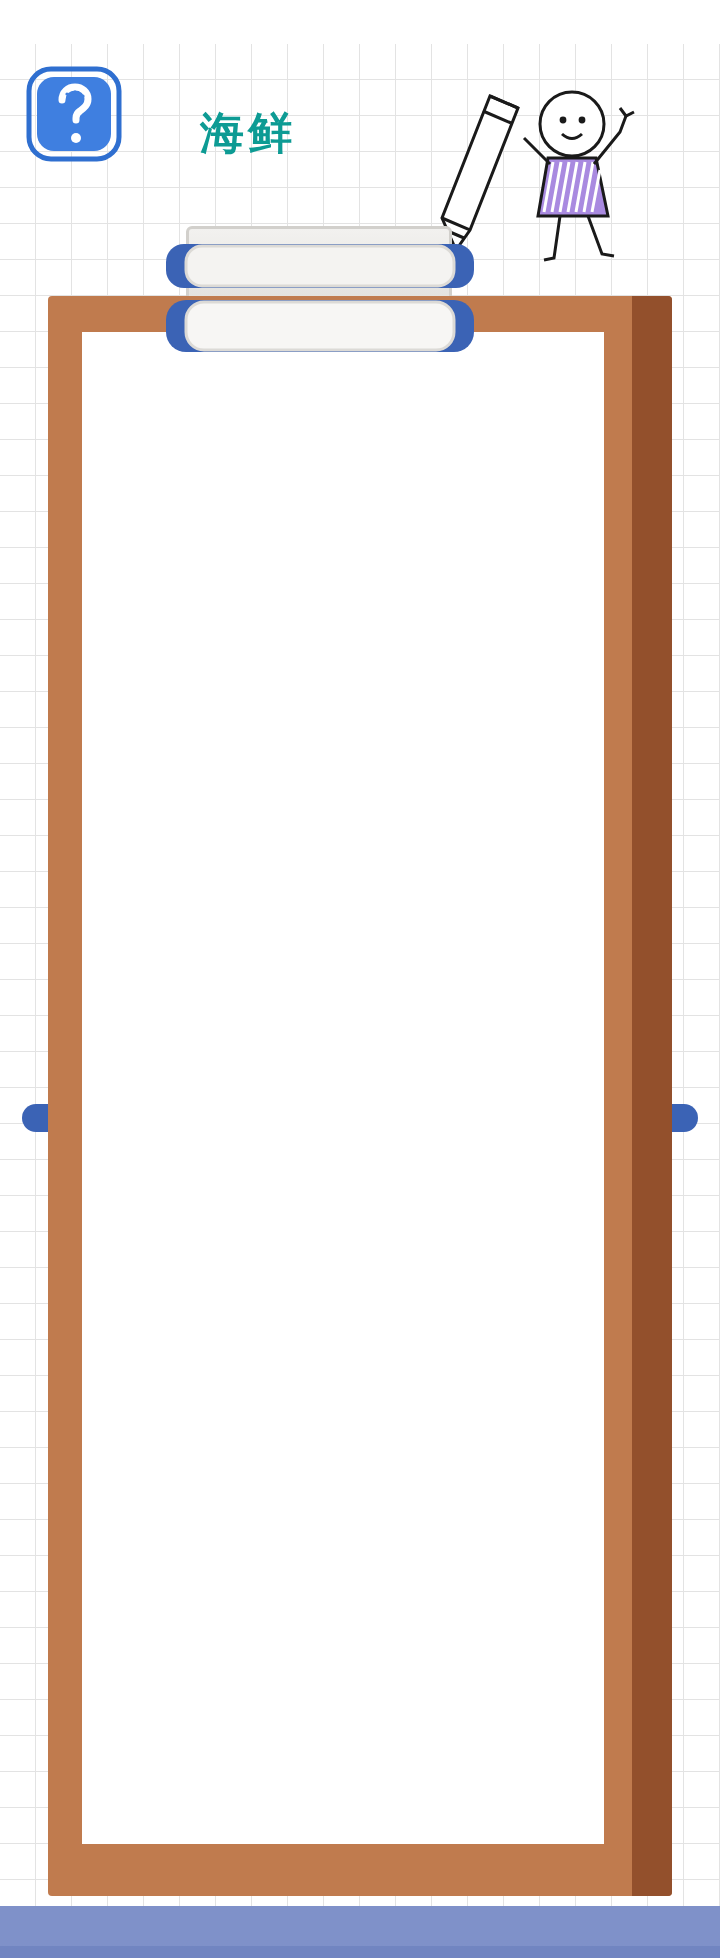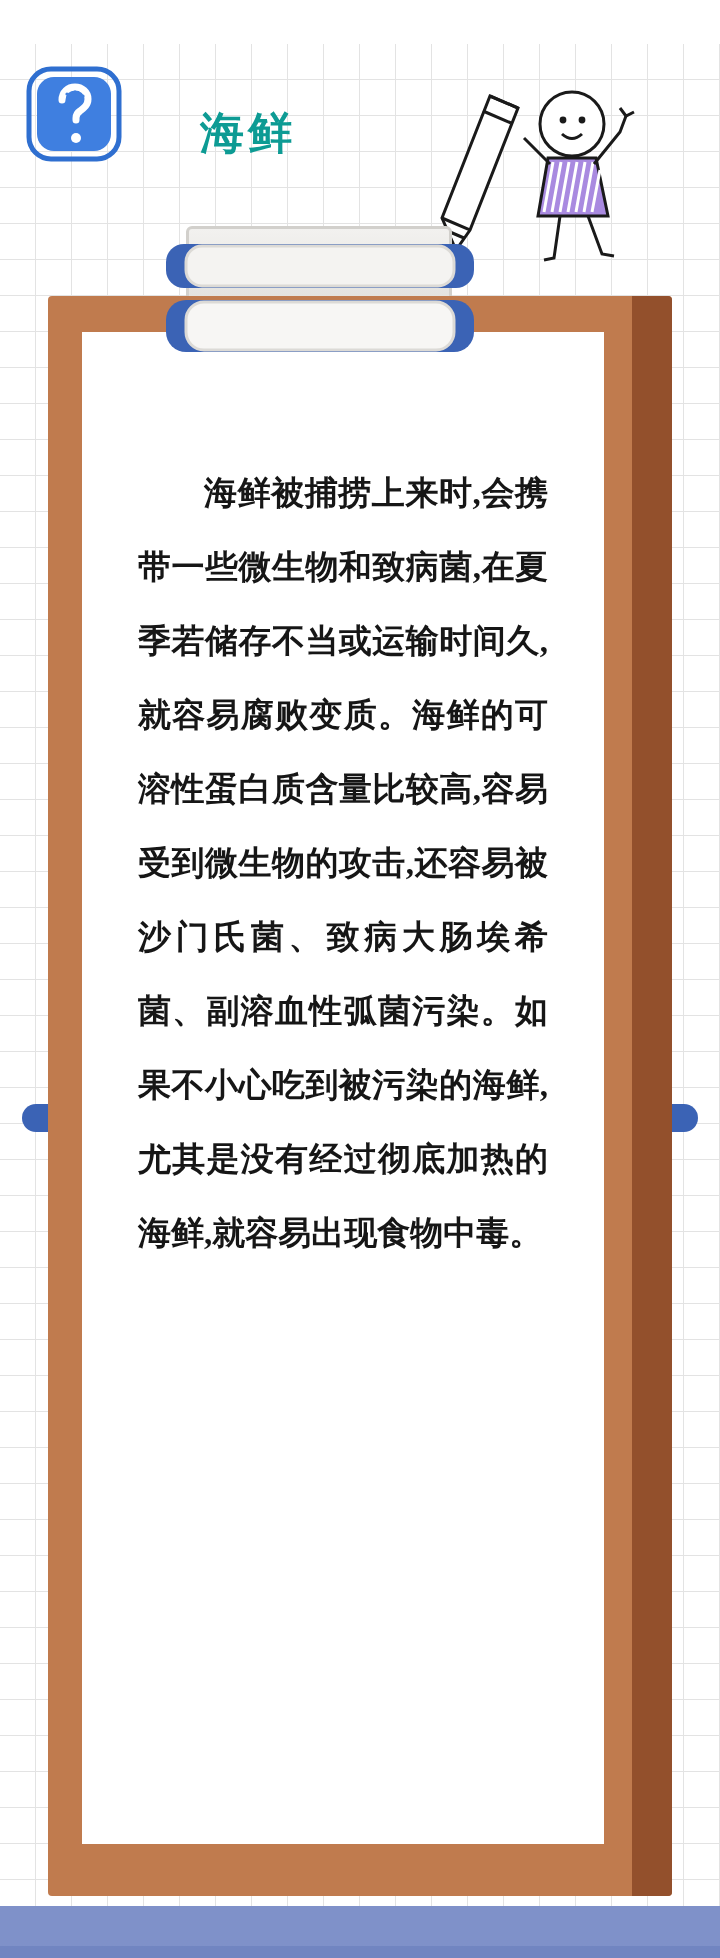--- a/index.html
+++ b/index.html
@@ -218,21 +218,20 @@
 
   <div class="clip-top"></div>
 
   <div class="tab-left"></div>
   <div class="tab-right"></div>
 
   <div class="board">
     <div class="board-shade"></div>
     <div class="paper">
       <div class="content">
-        <p class="para">海鲜被捕捞上来时,会携带一些微生物和致病菌,在夏季若储存不当或运输时间久,就容易腐败变质。海鲜的可溶性蛋白质含量比较高,容易受到微生物的攻击,还容易被沙门氏菌、致病大肠埃希菌、副溶血性弧菌污染。如果不小心吃到被污染的海鲜,尤其是没有经过彻底加热的海鲜,就容易出现食物中毒。</p>
       </div>
     </div>
   </div>
 
   <div class="clip">
     <svg width="320" height="128" viewBox="0 0 320 128">
       <rect x="6" y="4" width="308" height="44" rx="18" fill="#3b63b5"></rect>
       <rect x="6" y="60" width="308" height="52" rx="20" fill="#3b63b5"></rect>
       <rect x="26" y="6" width="268" height="40" rx="16" fill="#f4f3f1" stroke="#dcdad6" stroke-width="3"></rect>
       <rect x="26" y="62" width="268" height="48" rx="18" fill="#f7f6f4" stroke="#dcdad6" stroke-width="3"></rect>

